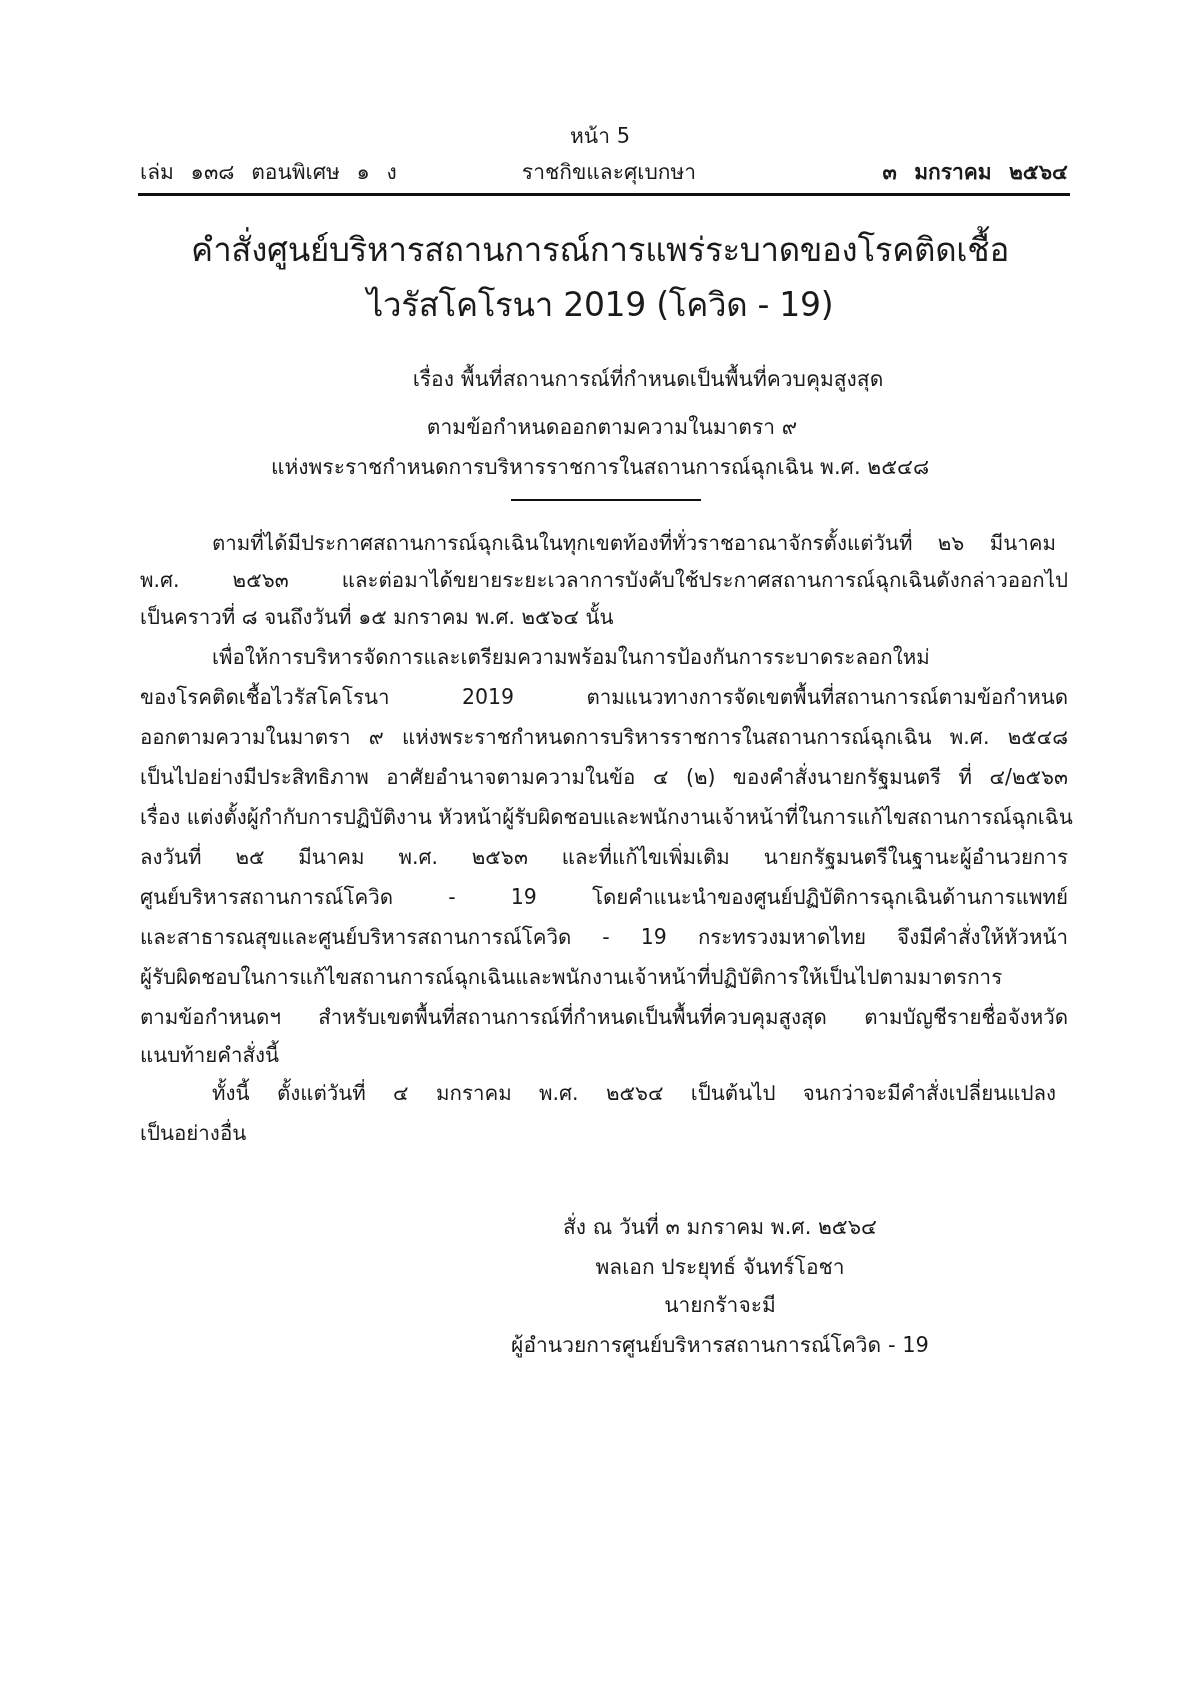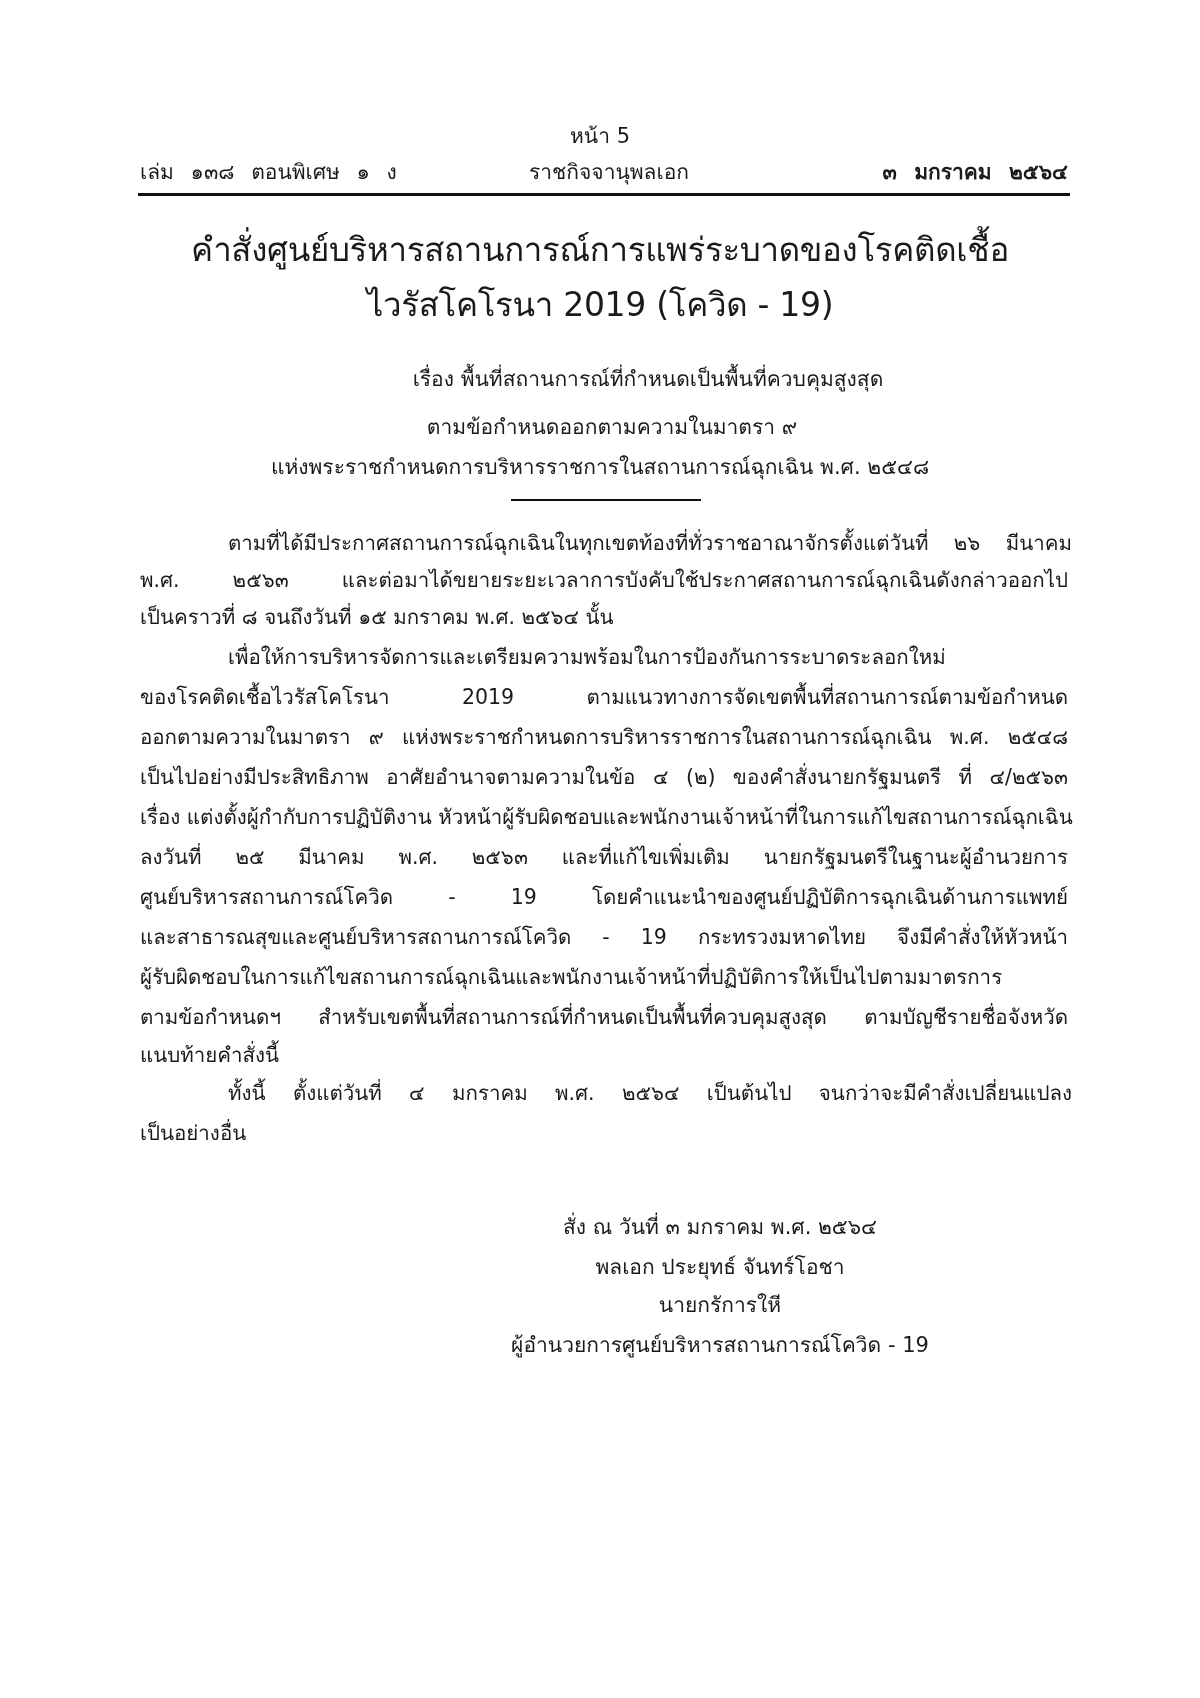--- a/index.html
+++ b/index.html
@@ -27,33 +27,33 @@
   .sub.s1 { top: 336px; }
   .sub.s2 { top: 364px; margin-left: 48px; }
   .sub.s3 { top: 412px; margin-left: 12px; }
   .sub.s4 { top: 452px; }
 
   .short-rule { position: absolute; left: 511px; width: 190px; top: 499px; border-top: 2px solid #111; }
 
   .body-line { position: absolute; left: 140px; width: 928px; font-size: 20.5px; line-height: 30px;
                white-space: nowrap; text-align: justify; text-align-last: justify; }
   .body-line.last { text-align-last: left; }
-  .body-line.indent { left: 228px; width: 844px; }
+  .body-line.indent { left: 212px; width: 844px; }
 
   .sig { position: absolute; left: 480px; width: 480px; text-align: center; font-size: 21px; line-height: 30px; }
 </style>
 </head>
 <body>
 
 <div class="page">
 
   <div class="page-no">หน้า 5</div>
   <div class="hdr-row">
     <span class="hdr-left">เล่ม ๑๓๘ ตอนพิเศษ ๑ ง</span>
-    <span class="hdr-center">ราชกิจจานุพลเอก</span>
+    <span class="hdr-center">ราชกิขและศุเบกษา</span>
     <span class="hdr-right">๓ มกราคม ๒๕๖๔</span>
   </div>
   <div class="hdr-rule"></div>
 
   <div class="title t1">คำสั่งศูนย์บริหารสถานการณ์การแพร่ระบาดของโรคติดเชื้อ</div>
   <div class="title t2">ไวรัสโคโรนา 2019 (โควิด - 19)</div>
 
   <div class="sub s2">เรื่อง พื้นที่สถานการณ์ที่กำหนดเป็นพื้นที่ควบคุมสูงสุด</div>
   <div class="sub s3">ตามข้อกำหนดออกตามความในมาตรา ๙</div>
   <div class="sub s4">แห่งพระราชกำหนดการบริหารราชการในสถานการณ์ฉุกเฉิน พ.ศ. ๒๕๔๘</div>
@@ -72,16 +72,16 @@
   <div class="body-line" style="top:882px">ศูนย์บริหารสถานการณ์โควิด - 19 โดยคำแนะนำของศูนย์ปฏิบัติการฉุกเฉินด้านการแพทย์</div>
   <div class="body-line" style="top:922px">และสาธารณสุขและศูนย์บริหารสถานการณ์โควิด - 19 กระทรวงมหาดไทย จึงมีคำสั่งให้หัวหน้า</div>
   <div class="body-line" style="top:962px">ผู้รับผิดชอบในการแก้ไขสถานการณ์ฉุกเฉินและพนักงานเจ้าหน้าที่ปฏิบัติการให้เป็นไปตามมาตรการ</div>
   <div class="body-line" style="top:1002px">ตามข้อกำหนดฯ สำหรับเขตพื้นที่สถานการณ์ที่กำหนดเป็นพื้นที่ควบคุมสูงสุด ตามบัญชีรายชื่อจังหวัด</div>
   <div class="body-line last" style="top:1040px">แนบท้ายคำสั่งนี้</div>
   <div class="body-line indent" style="top:1078px">ทั้งนี้ ตั้งแต่วันที่ ๔ มกราคม พ.ศ. ๒๕๖๔ เป็นต้นไป จนกว่าจะมีคำสั่งเปลี่ยนแปลง</div>
   <div class="body-line last" style="top:1118px">เป็นอย่างอื่น</div>
 
   <div class="sig" style="top:1212px">สั่ง ณ วันที่ ๓ มกราคม พ.ศ. ๒๕๖๔</div>
   <div class="sig" style="top:1252px">พลเอก ประยุทธ์ จันทร์โอชา</div>
-  <div class="sig" style="top:1290px">นายกรัการใหี</div>
+  <div class="sig" style="top:1290px">นายกรัาจะมี</div>
   <div class="sig" style="top:1330px">ผู้อำนวยการศูนย์บริหารสถานการณ์โควิด - 19</div>
 
 </div>
 
 </body></html>

